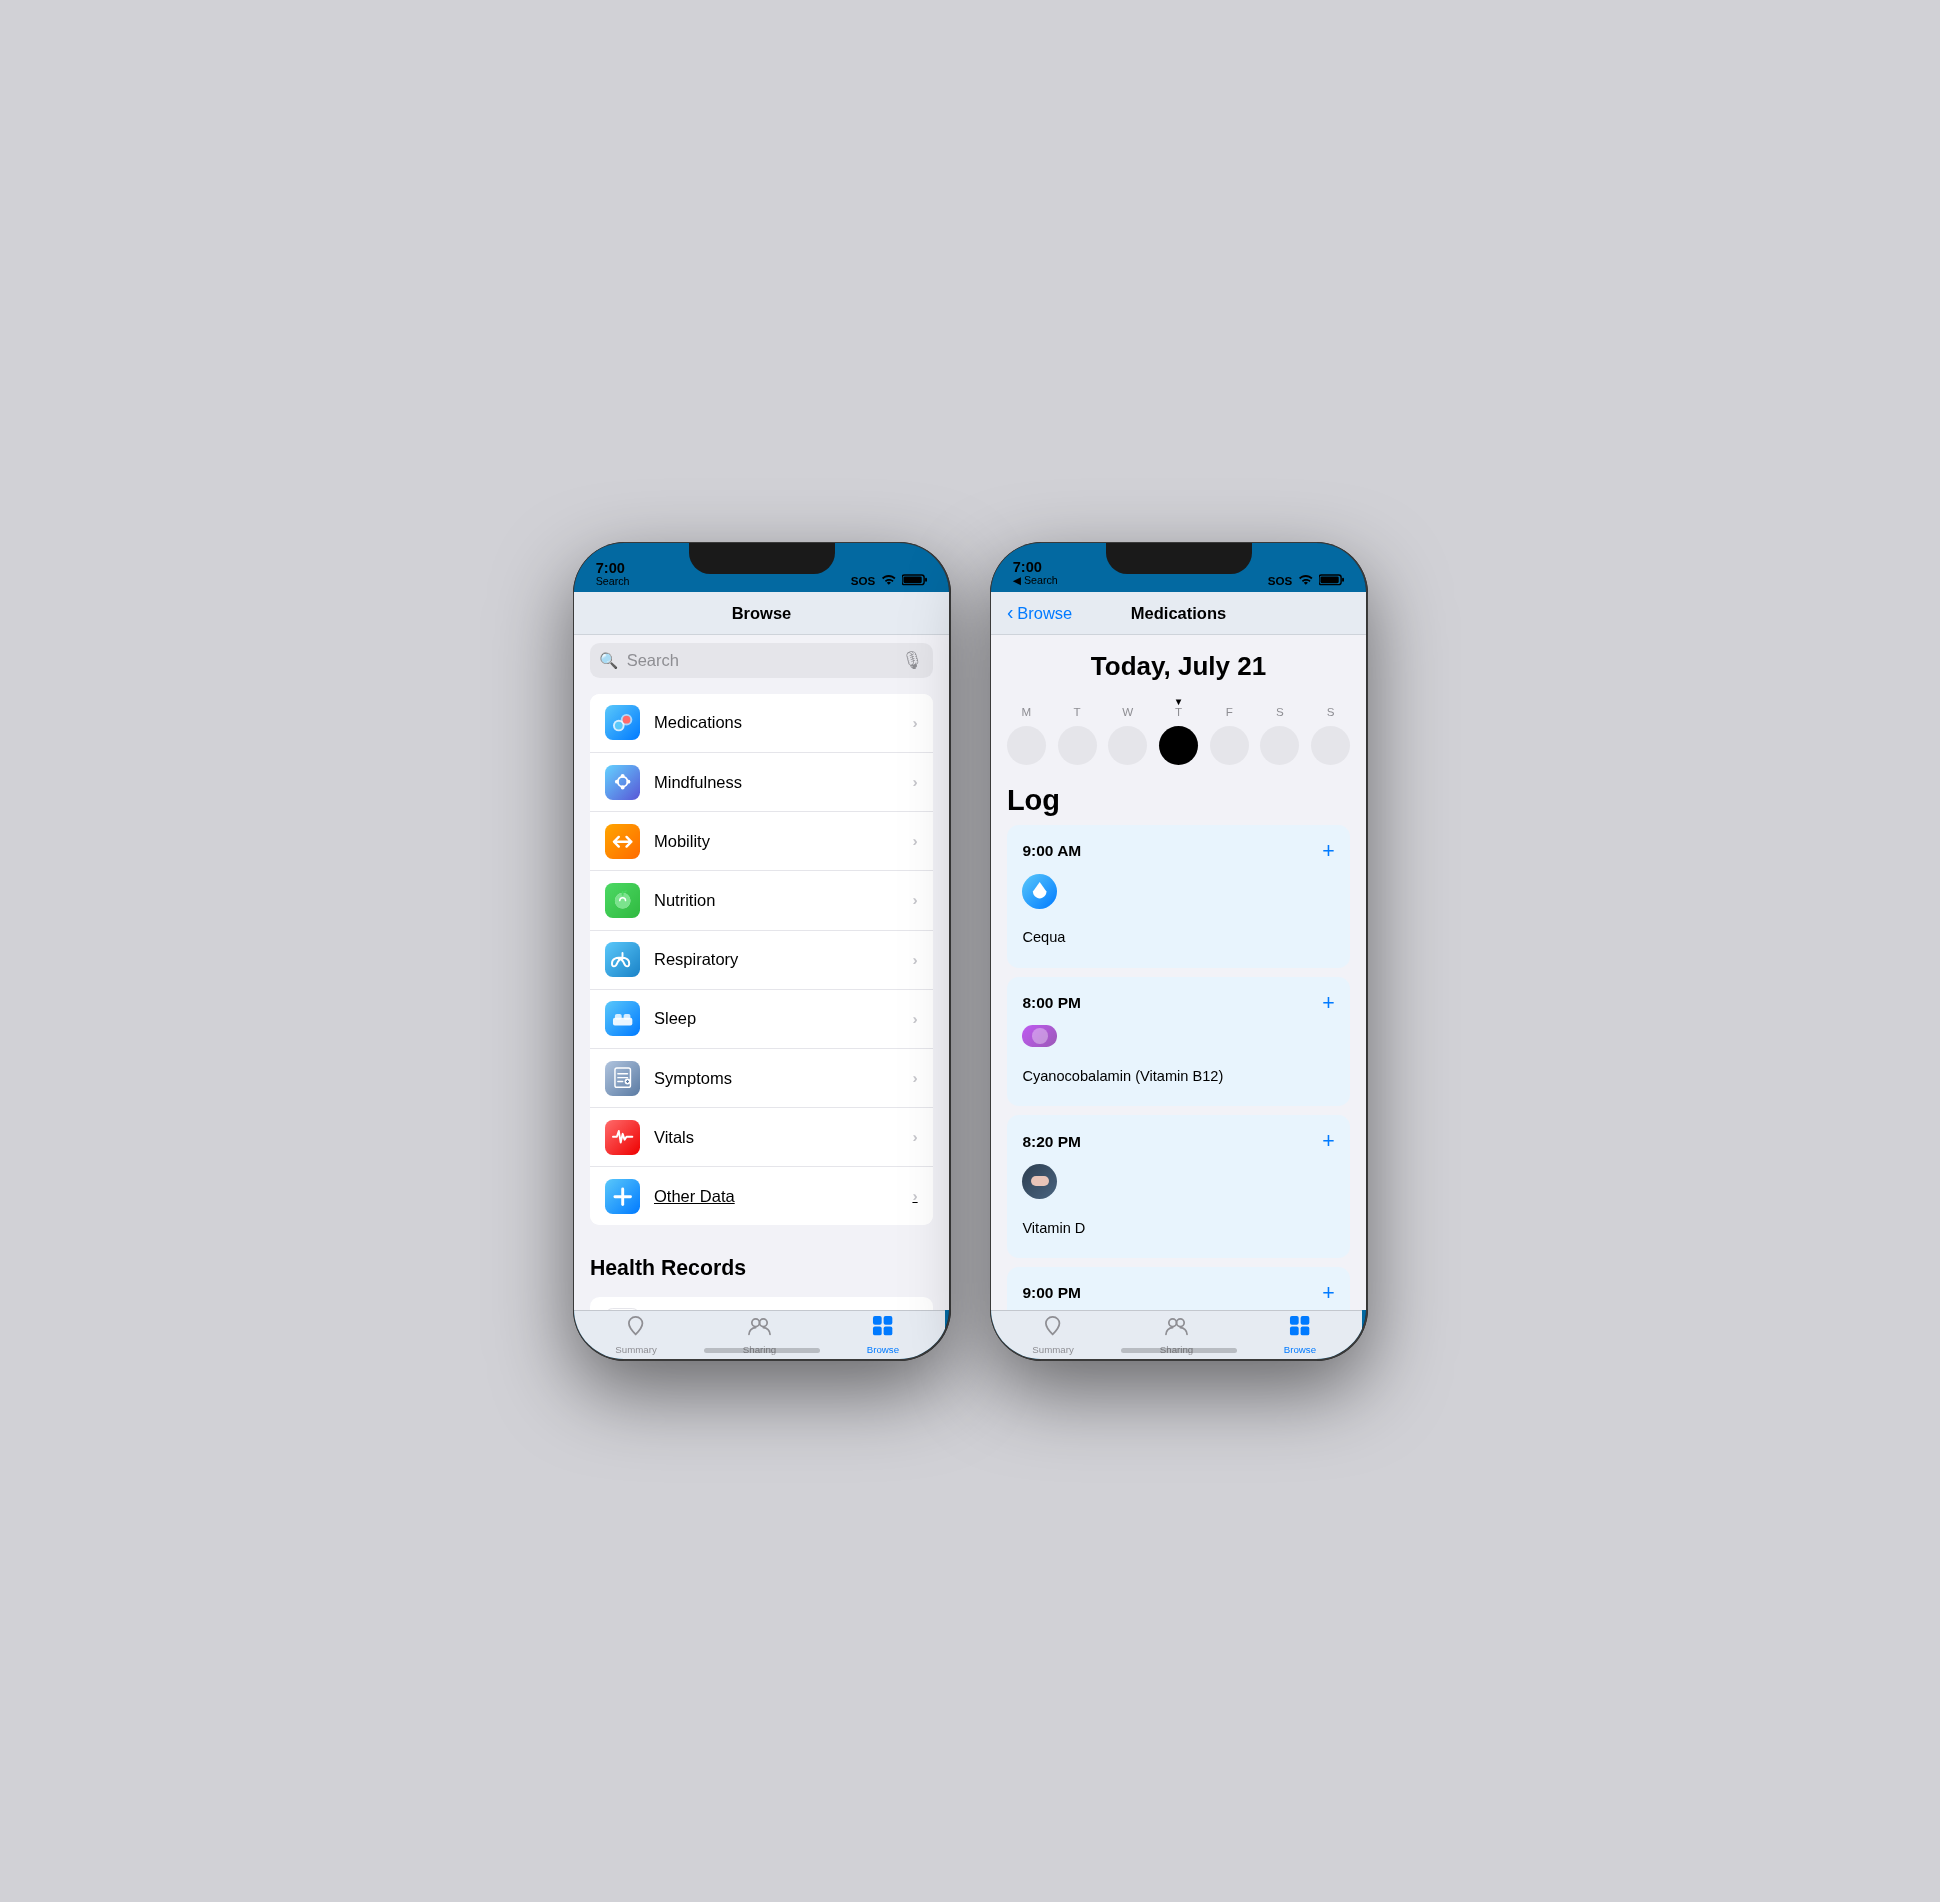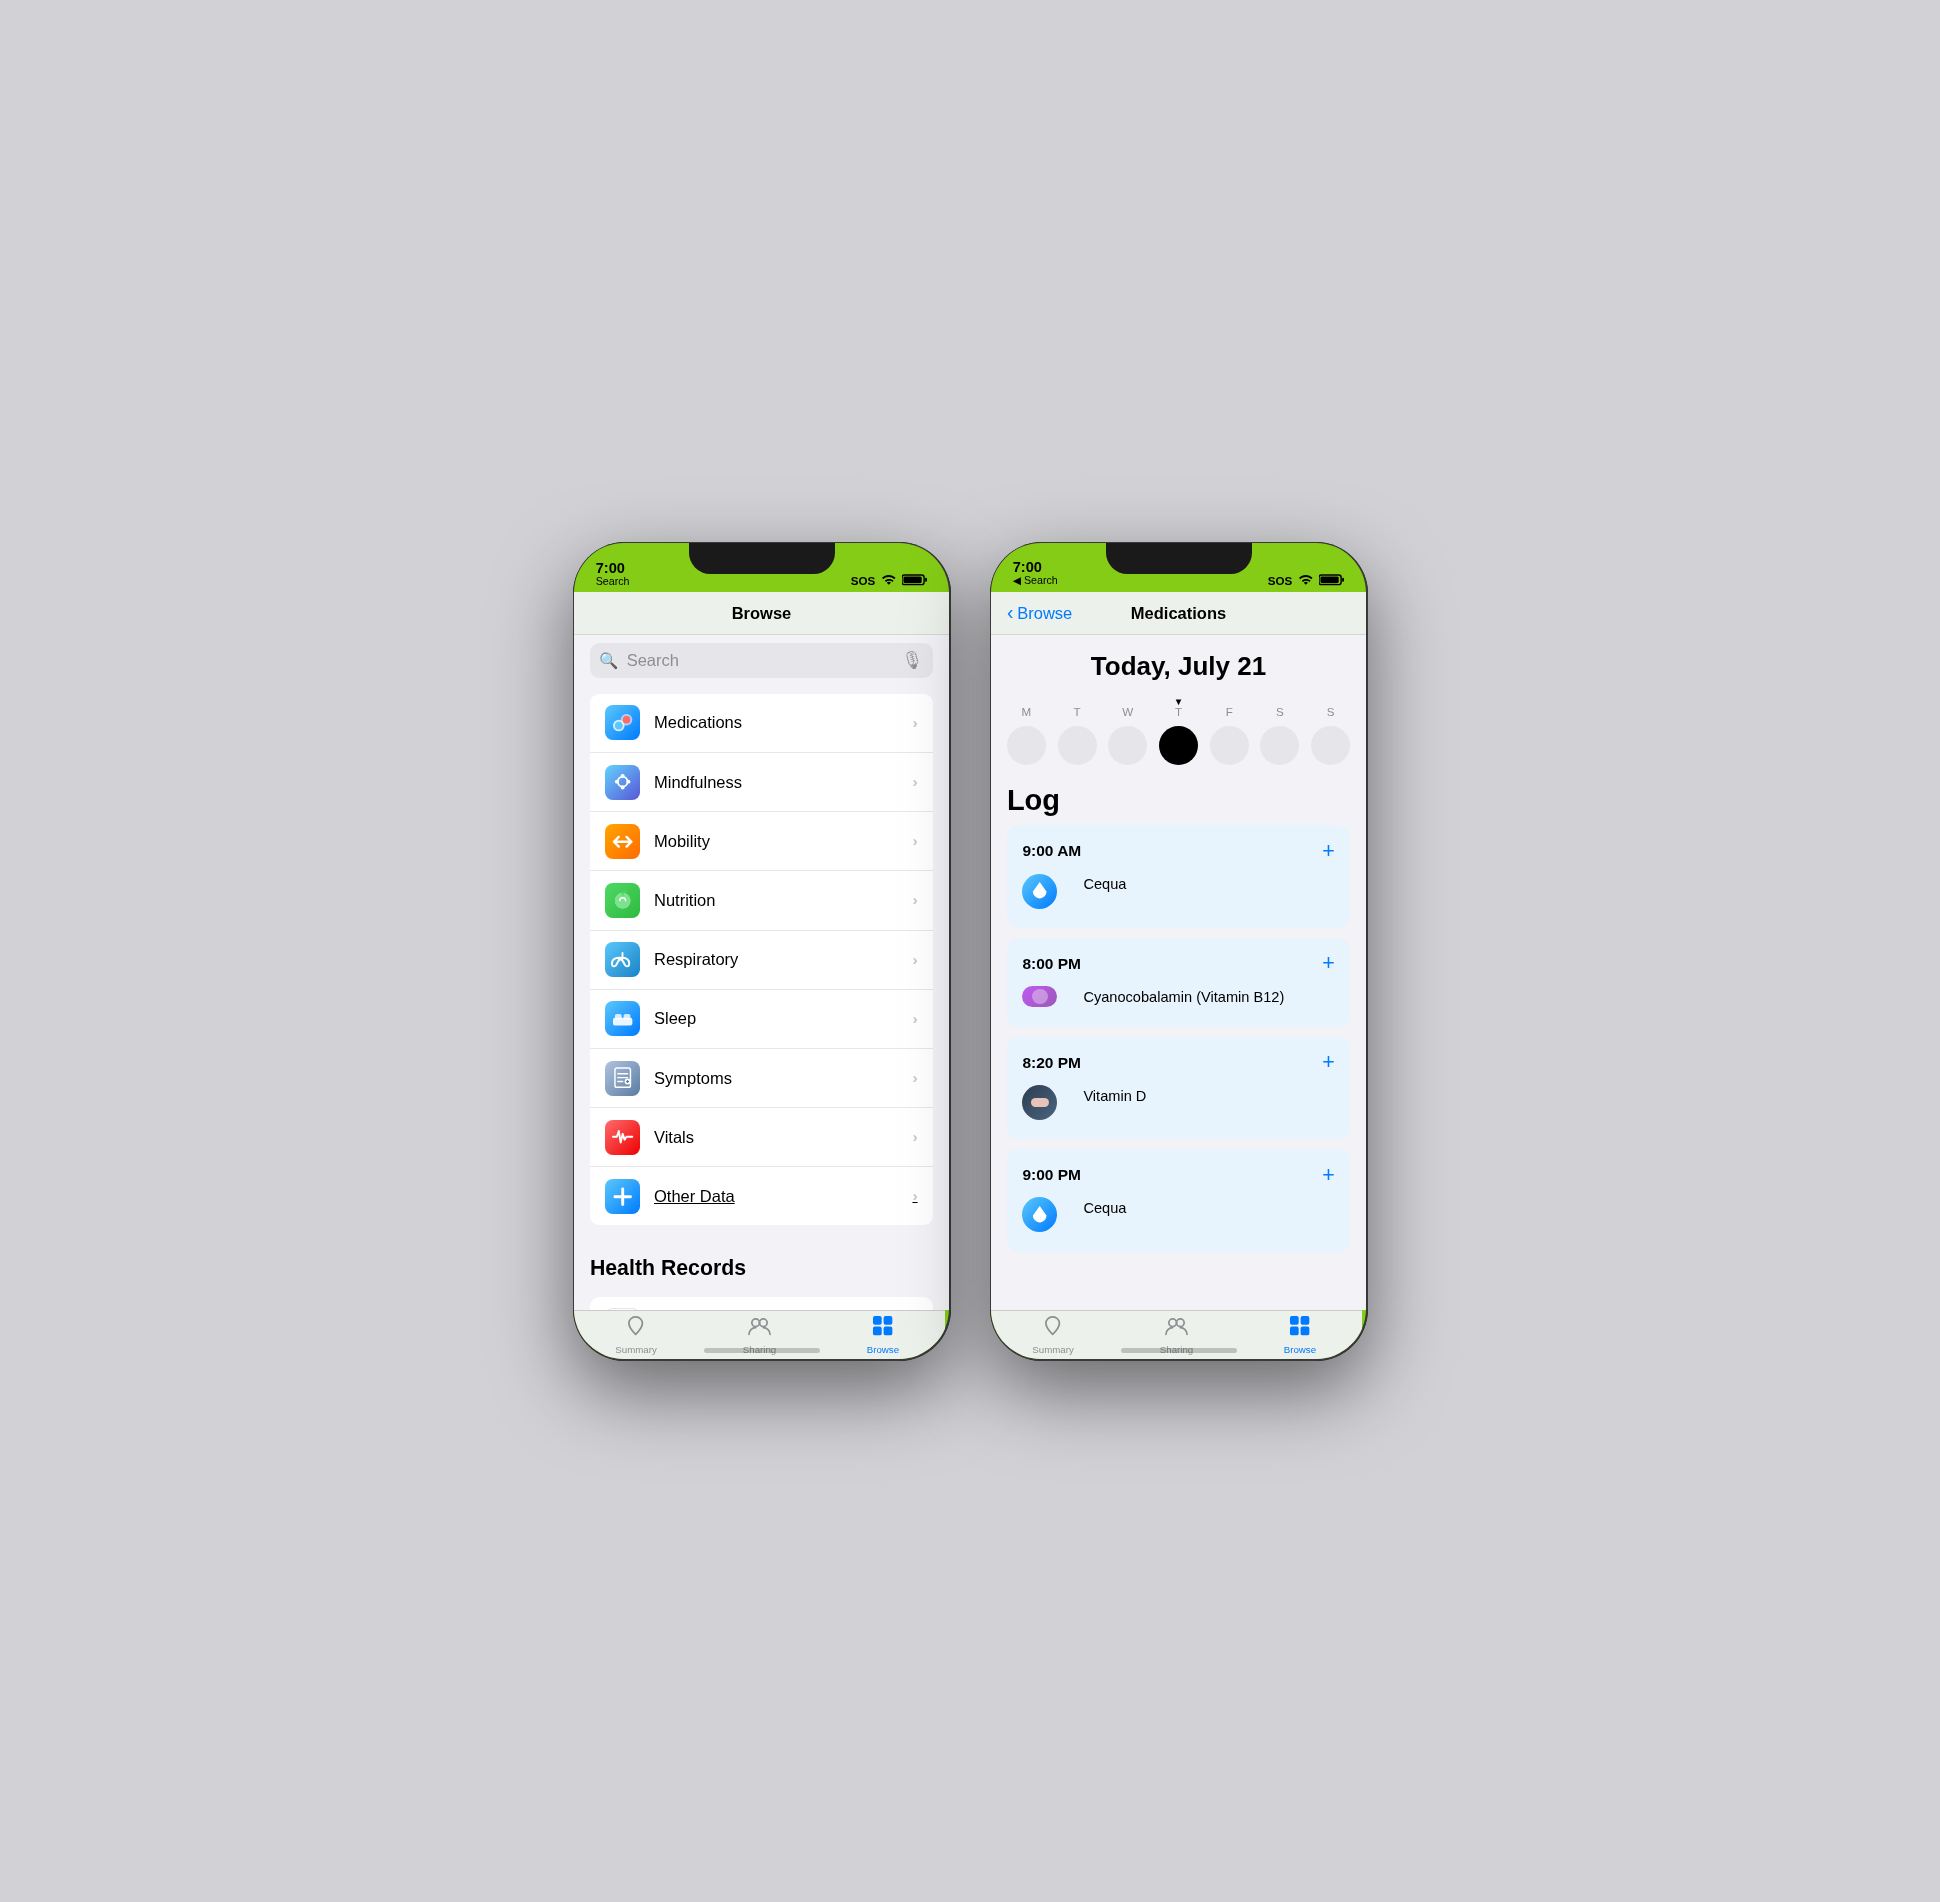--- a/index.html
+++ b/index.html
@@ -22,21 +22,21 @@
       border-radius: 52px;
       padding: 0;
       position: relative;
       box-shadow: 0 29px 78px rgba(0,0,0,0.5), inset 0 0 0 1.9px #3a3a3a;
       overflow: hidden;
     }
 
     .phone-inner {
       position: absolute;
       top: 1.9px; left: 1.9px; right: 1.9px; bottom: 1.9px;
-      background: #84cc16;
+      background: #0369a1;
       border-radius: 50px;
       overflow: hidden;
     }
 
     
     .notch {
       position: absolute;
       top: 0; left: 50%;
       transform: translateX(-50%);
       width: 146px;
@@ -339,22 +339,23 @@
 
     .log-plus {
       color: #007aff;
       font-size: 21.3px;
       font-weight: 300;
     }
 
     .log-med-item {
       display: flex;
       align-items: flex-start;
-      gap: 26px;
+      gap: 18px;
       margin-bottom: 5.8px;
+      flex-direction: column;
     }
 
     .med-icon {
       width: 35px;
       height: 35px;
       border-radius: 50%;
       flex-shrink: 0;
       display: flex;
       align-items: center;
       justify-content: center;

